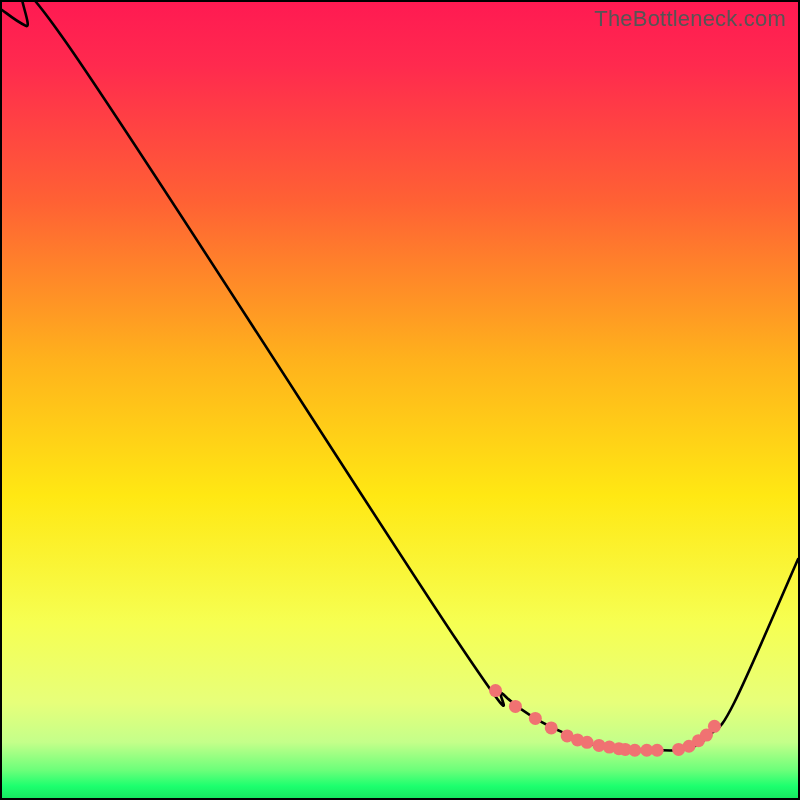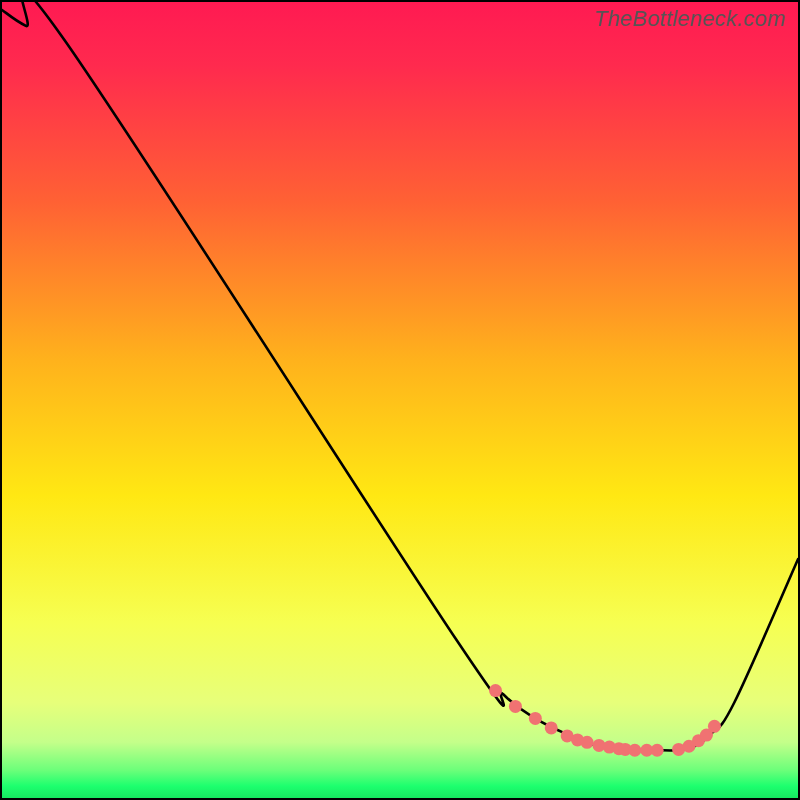--- a/index.html
+++ b/index.html
@@ -28,21 +28,20 @@
     top: 2px; left: 2px; right: 2px; bottom: 2px;
   }
   .watermark {
     position: absolute;
     top: 6px;
     right: 14px;
     font-size: 22px;
     color: #555;
     font-weight: 400;
     letter-spacing: 0.2px;
-    font-style: italic;
   }
   svg.lines {
     position: absolute;
     top: 0; left: 0;
     width: 800px;
     height: 800px;
     pointer-events: none;
   }
 </style>
 </head>

